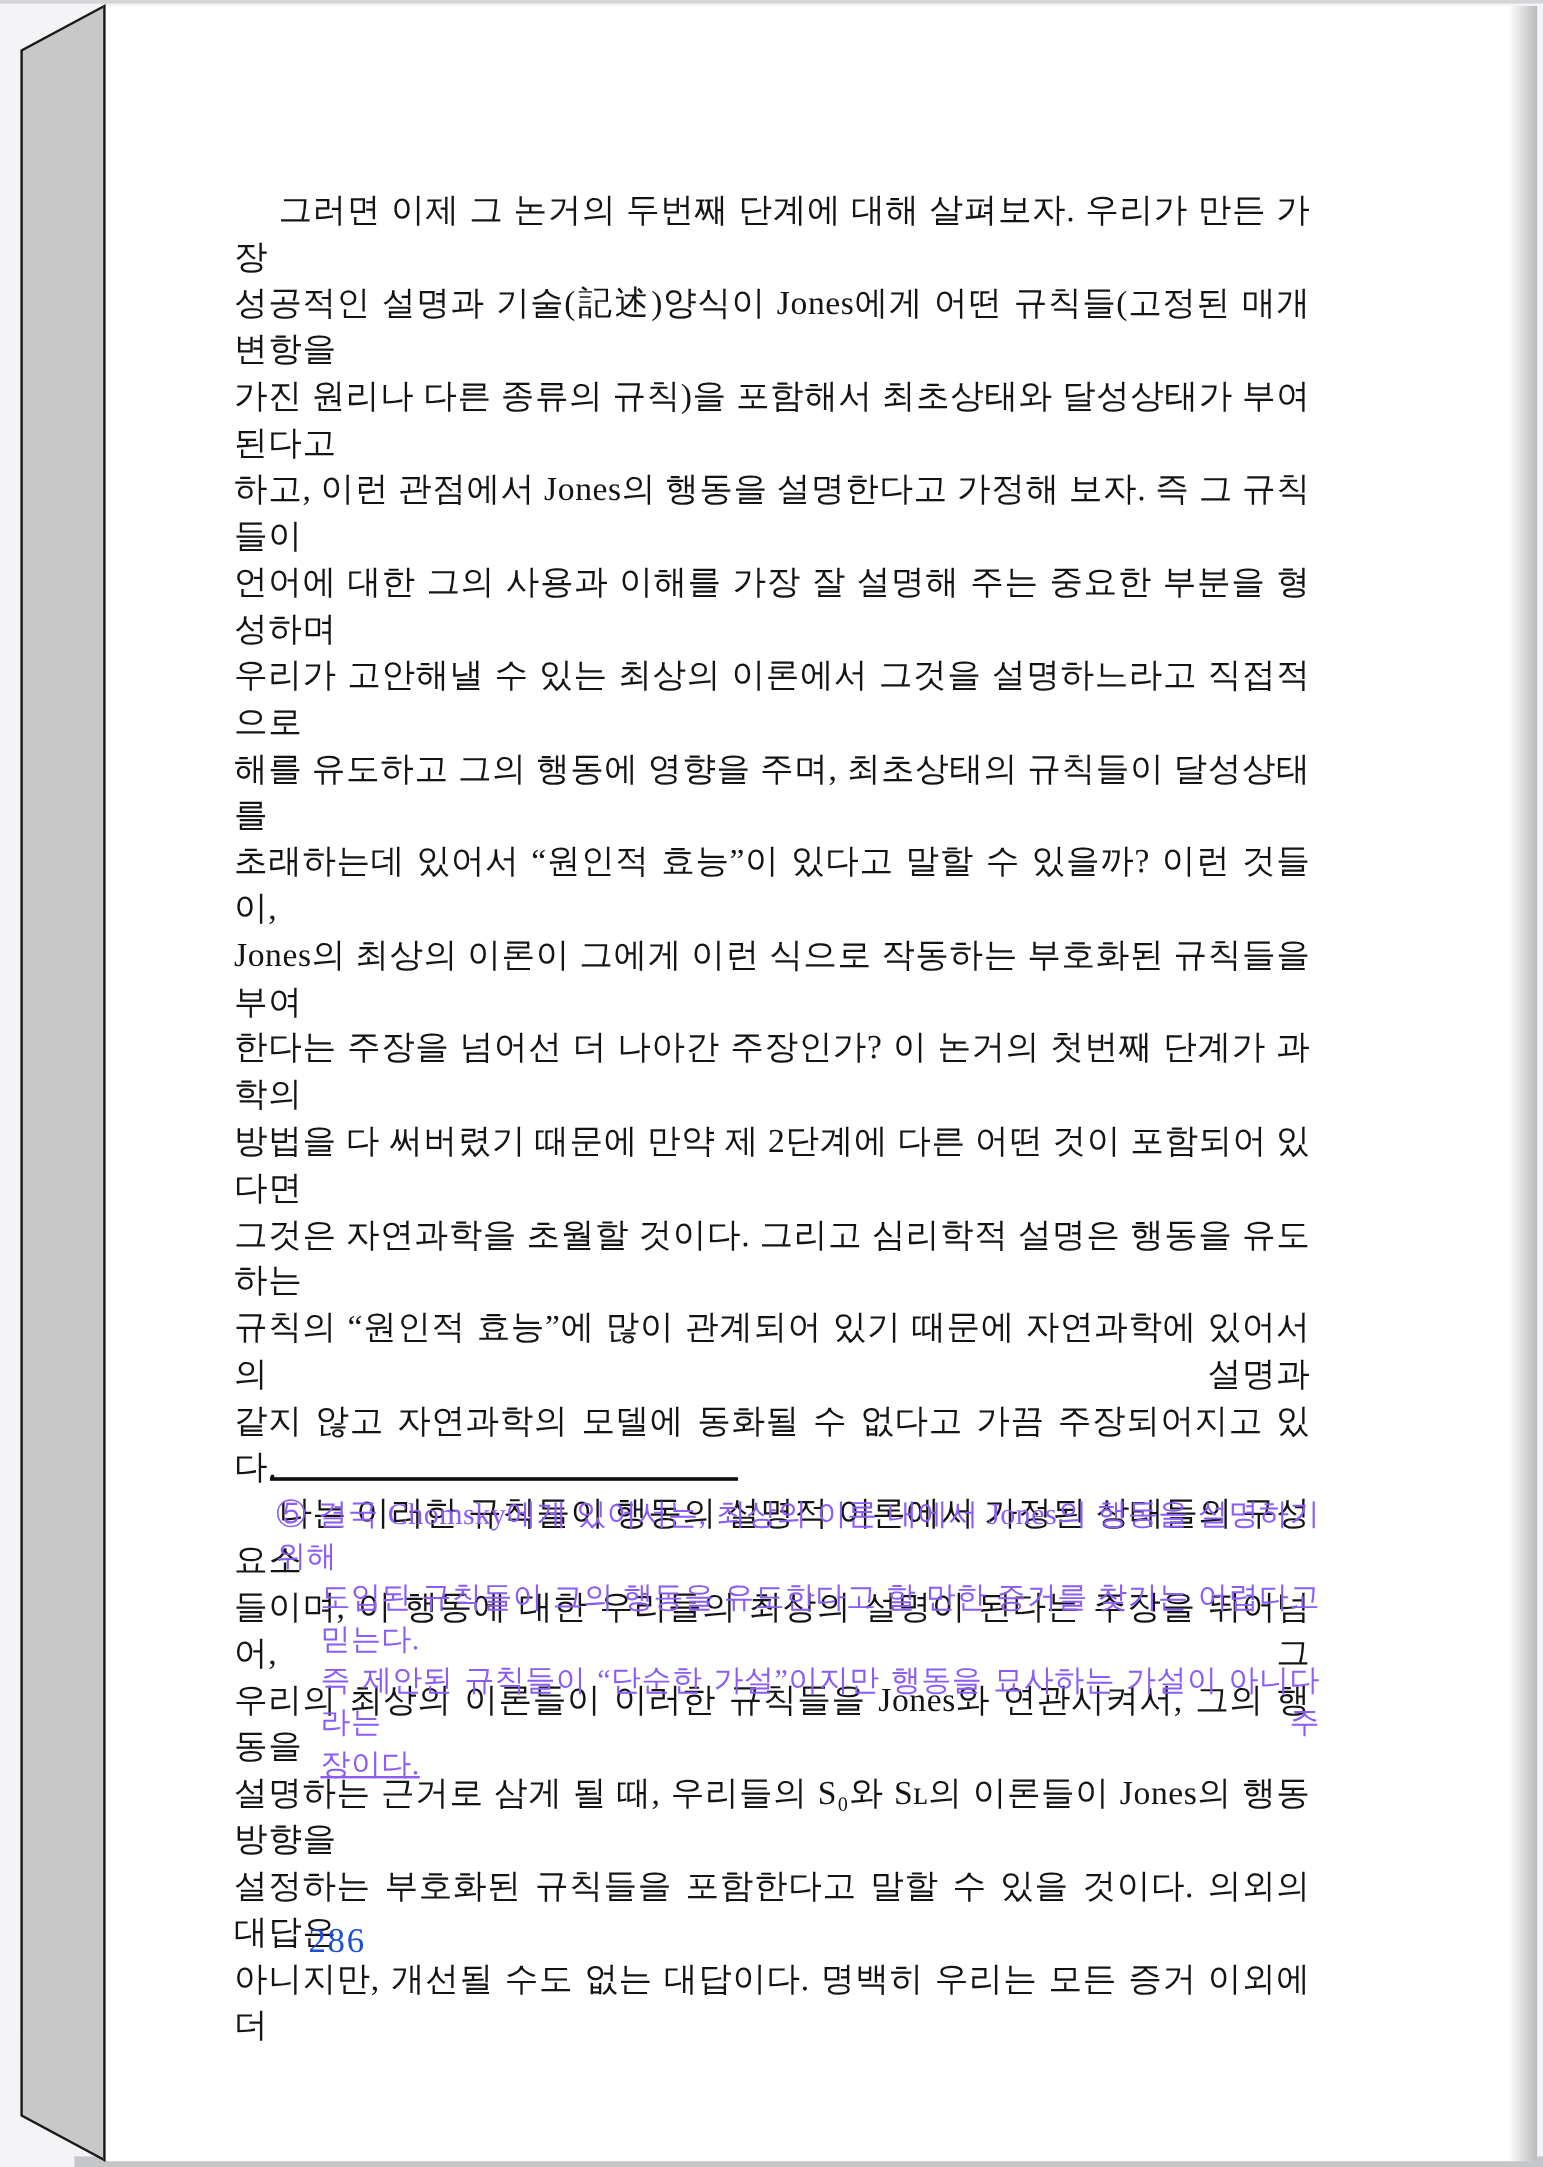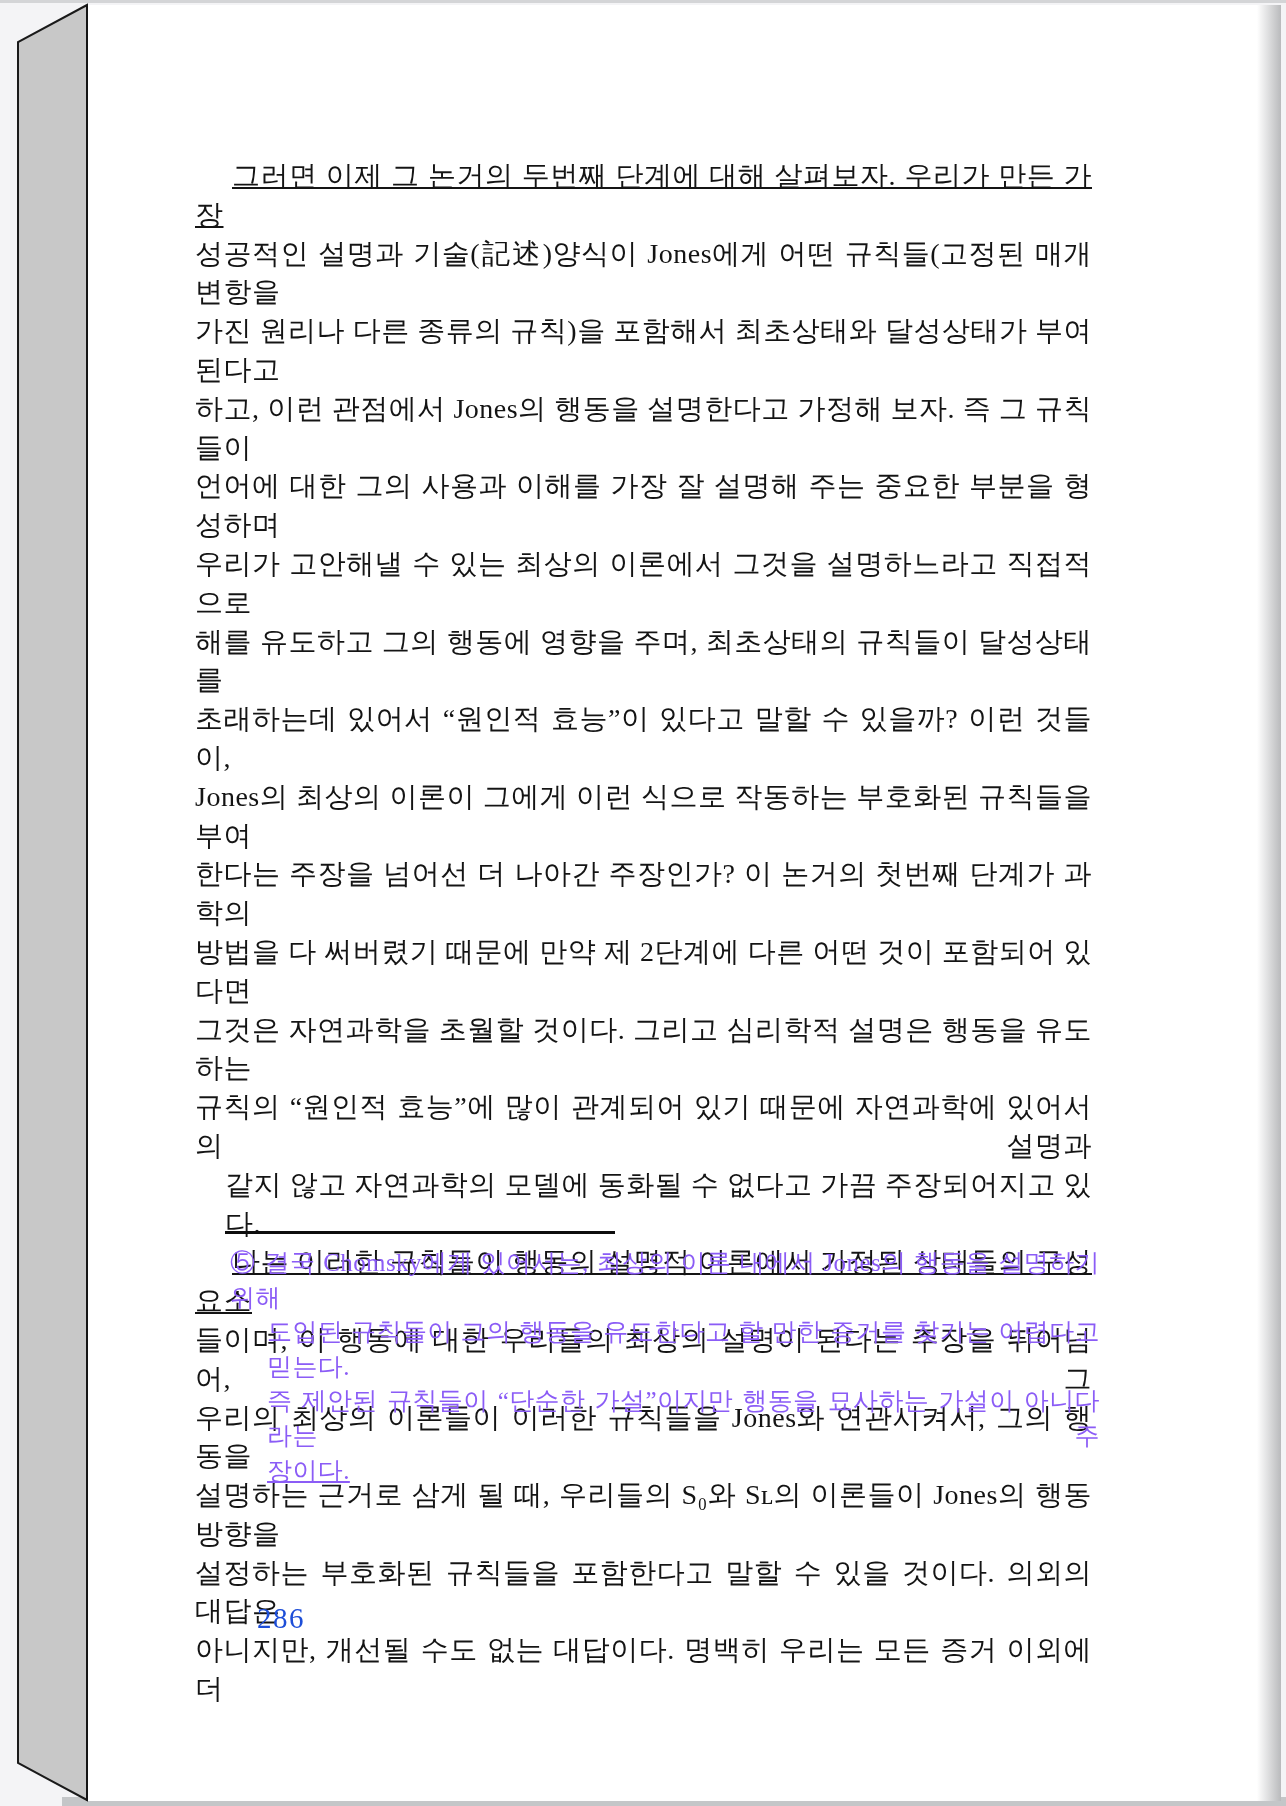--- a/index.html
+++ b/index.html
@@ -43,22 +43,22 @@
     position: absolute;
     left: 107px; top: 152px; width: 897px;
     font-size: 28px; line-height: 38.8px;
     color: #141414;
     letter-spacing: 0.5px;
   }
   .line {
     text-align: justify;
     text-align-last: justify;
   }
-  .line.first { text-indent: 37px; text-decoration: underline; }
-  .line.plast { text-align-last: left; margin-left: 30px; }
+  .line.first { text-indent: 37px; }
+  .line.plast { text-align-last: left; }
   .footnote-rule {
     position: absolute; left: 137px; top: 1226px;
     width: 390px; height: 3px;
     background: #0d0d0d;
   }
   .footnote {
     position: absolute; left: 142px; top: 1241px; width: 870px;
     font-size: 25px; line-height: 34.6px;
     color: #8b5cf6;
     letter-spacing: 0.4px;

